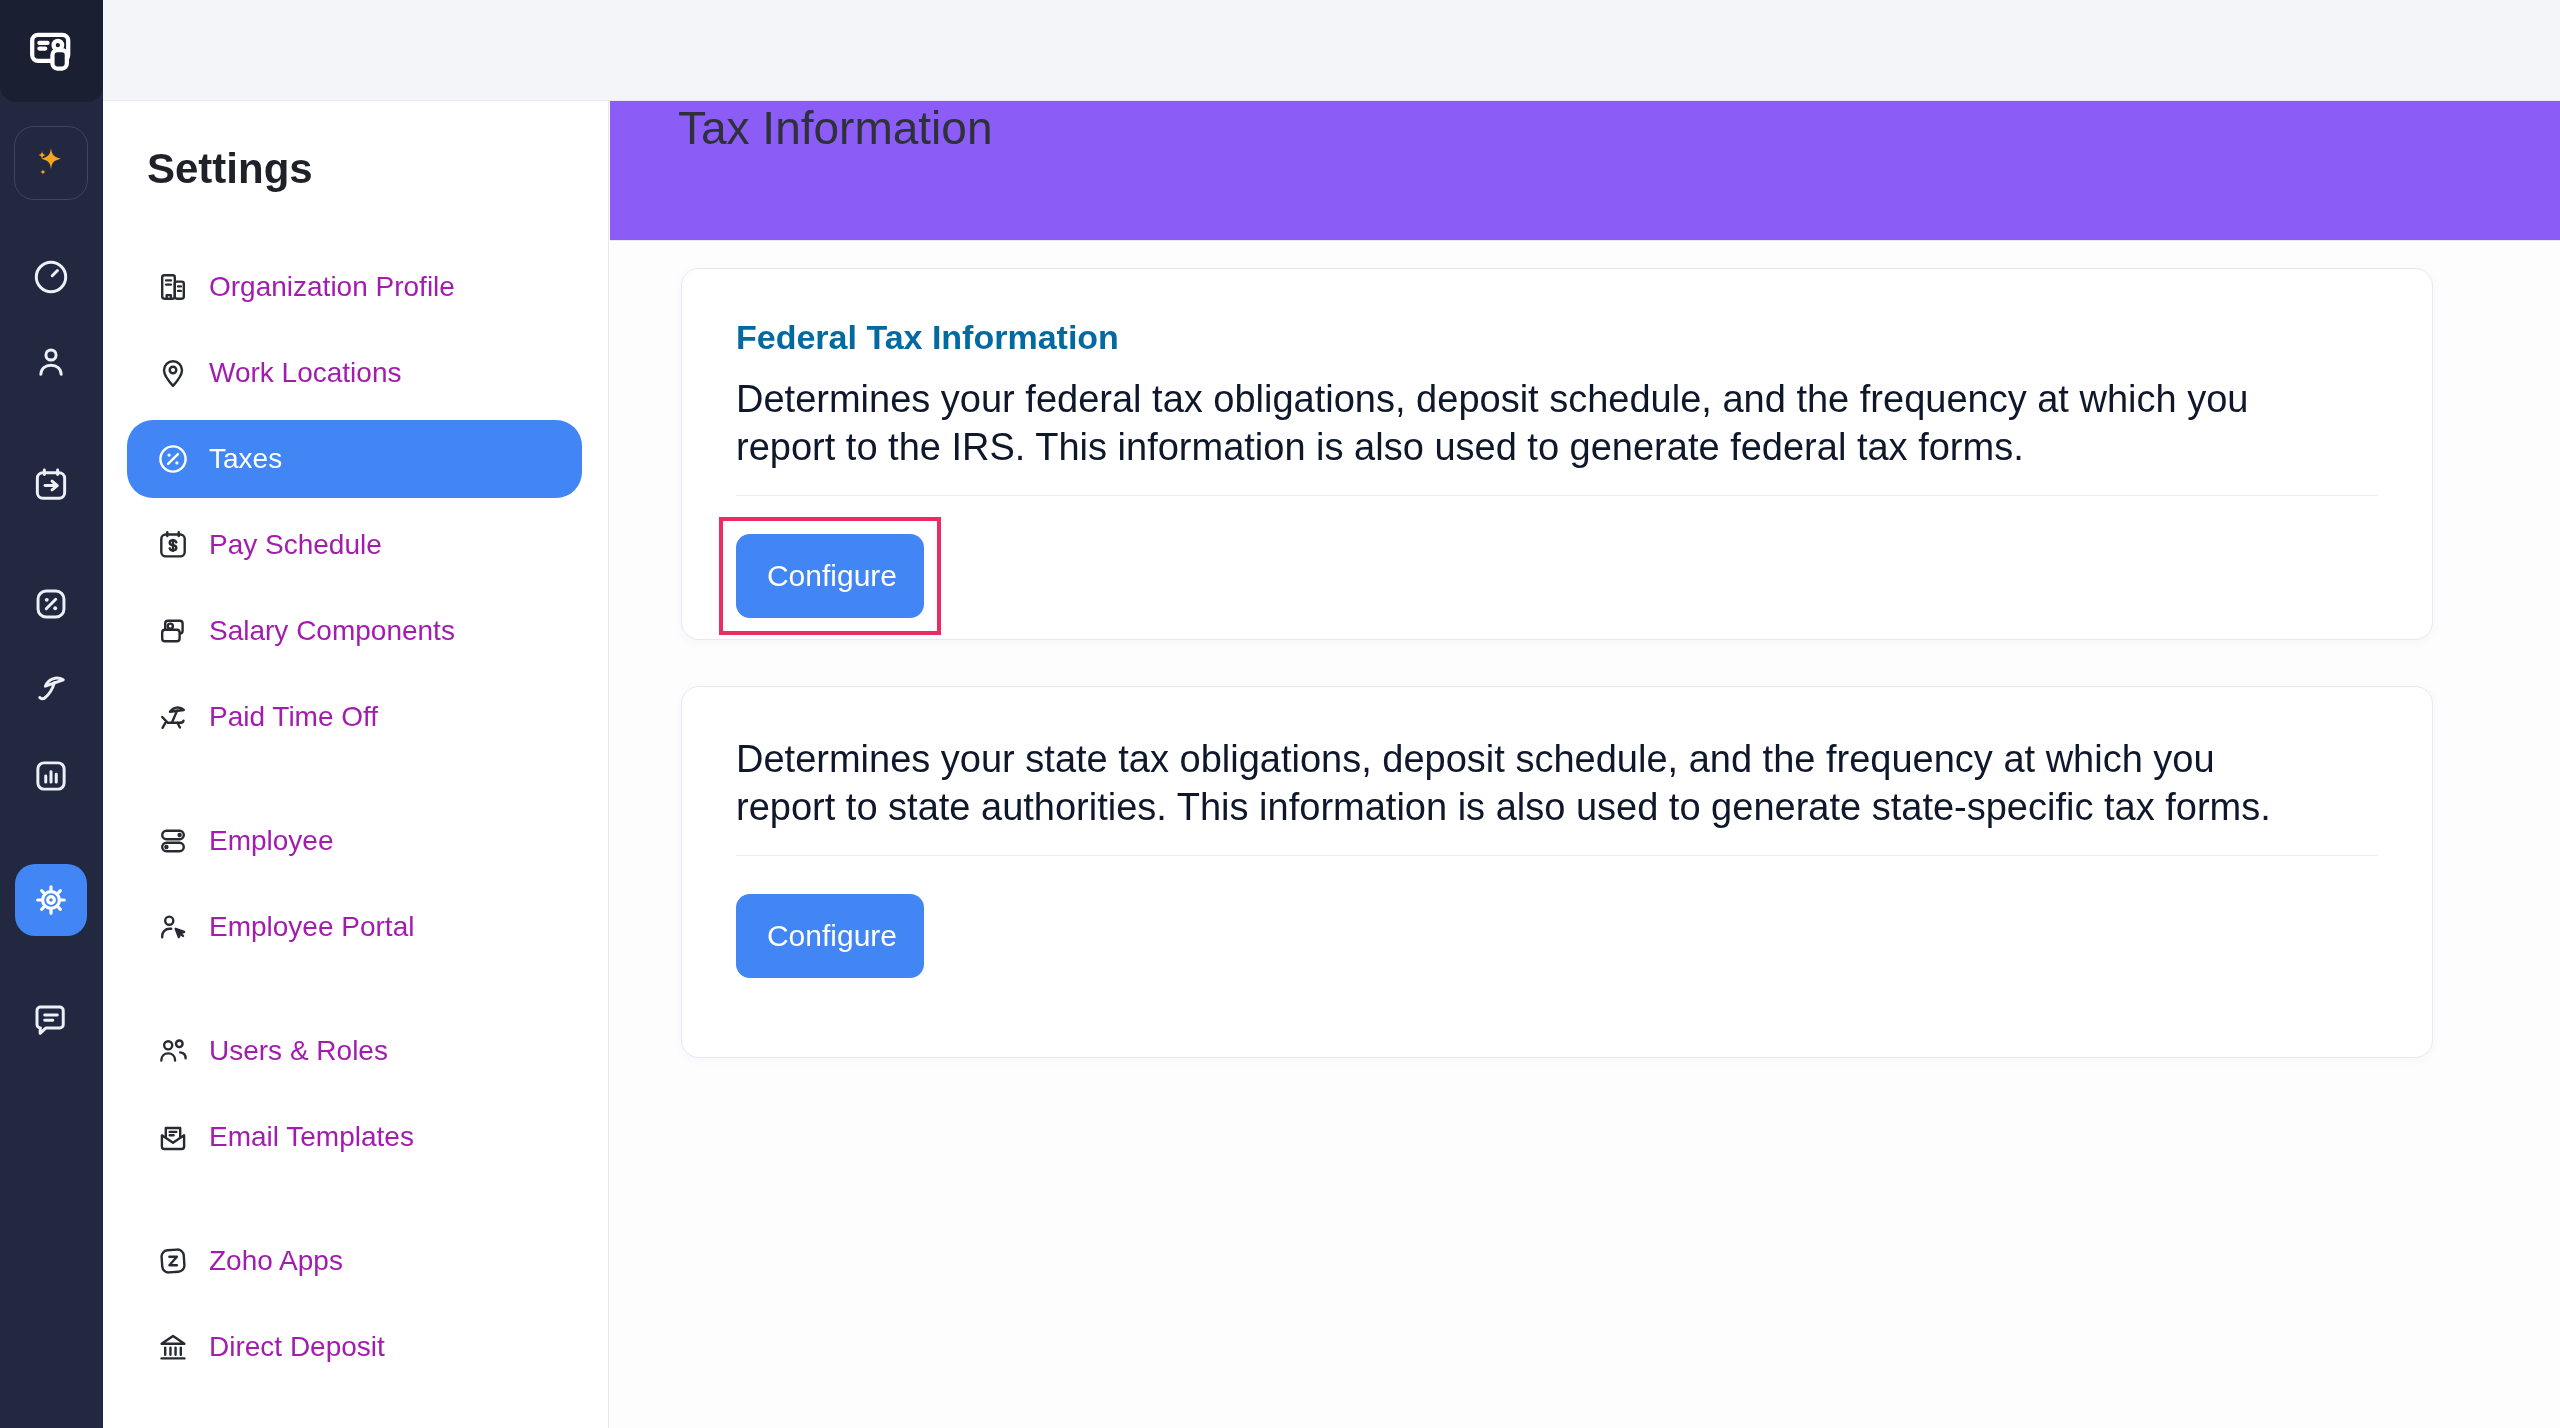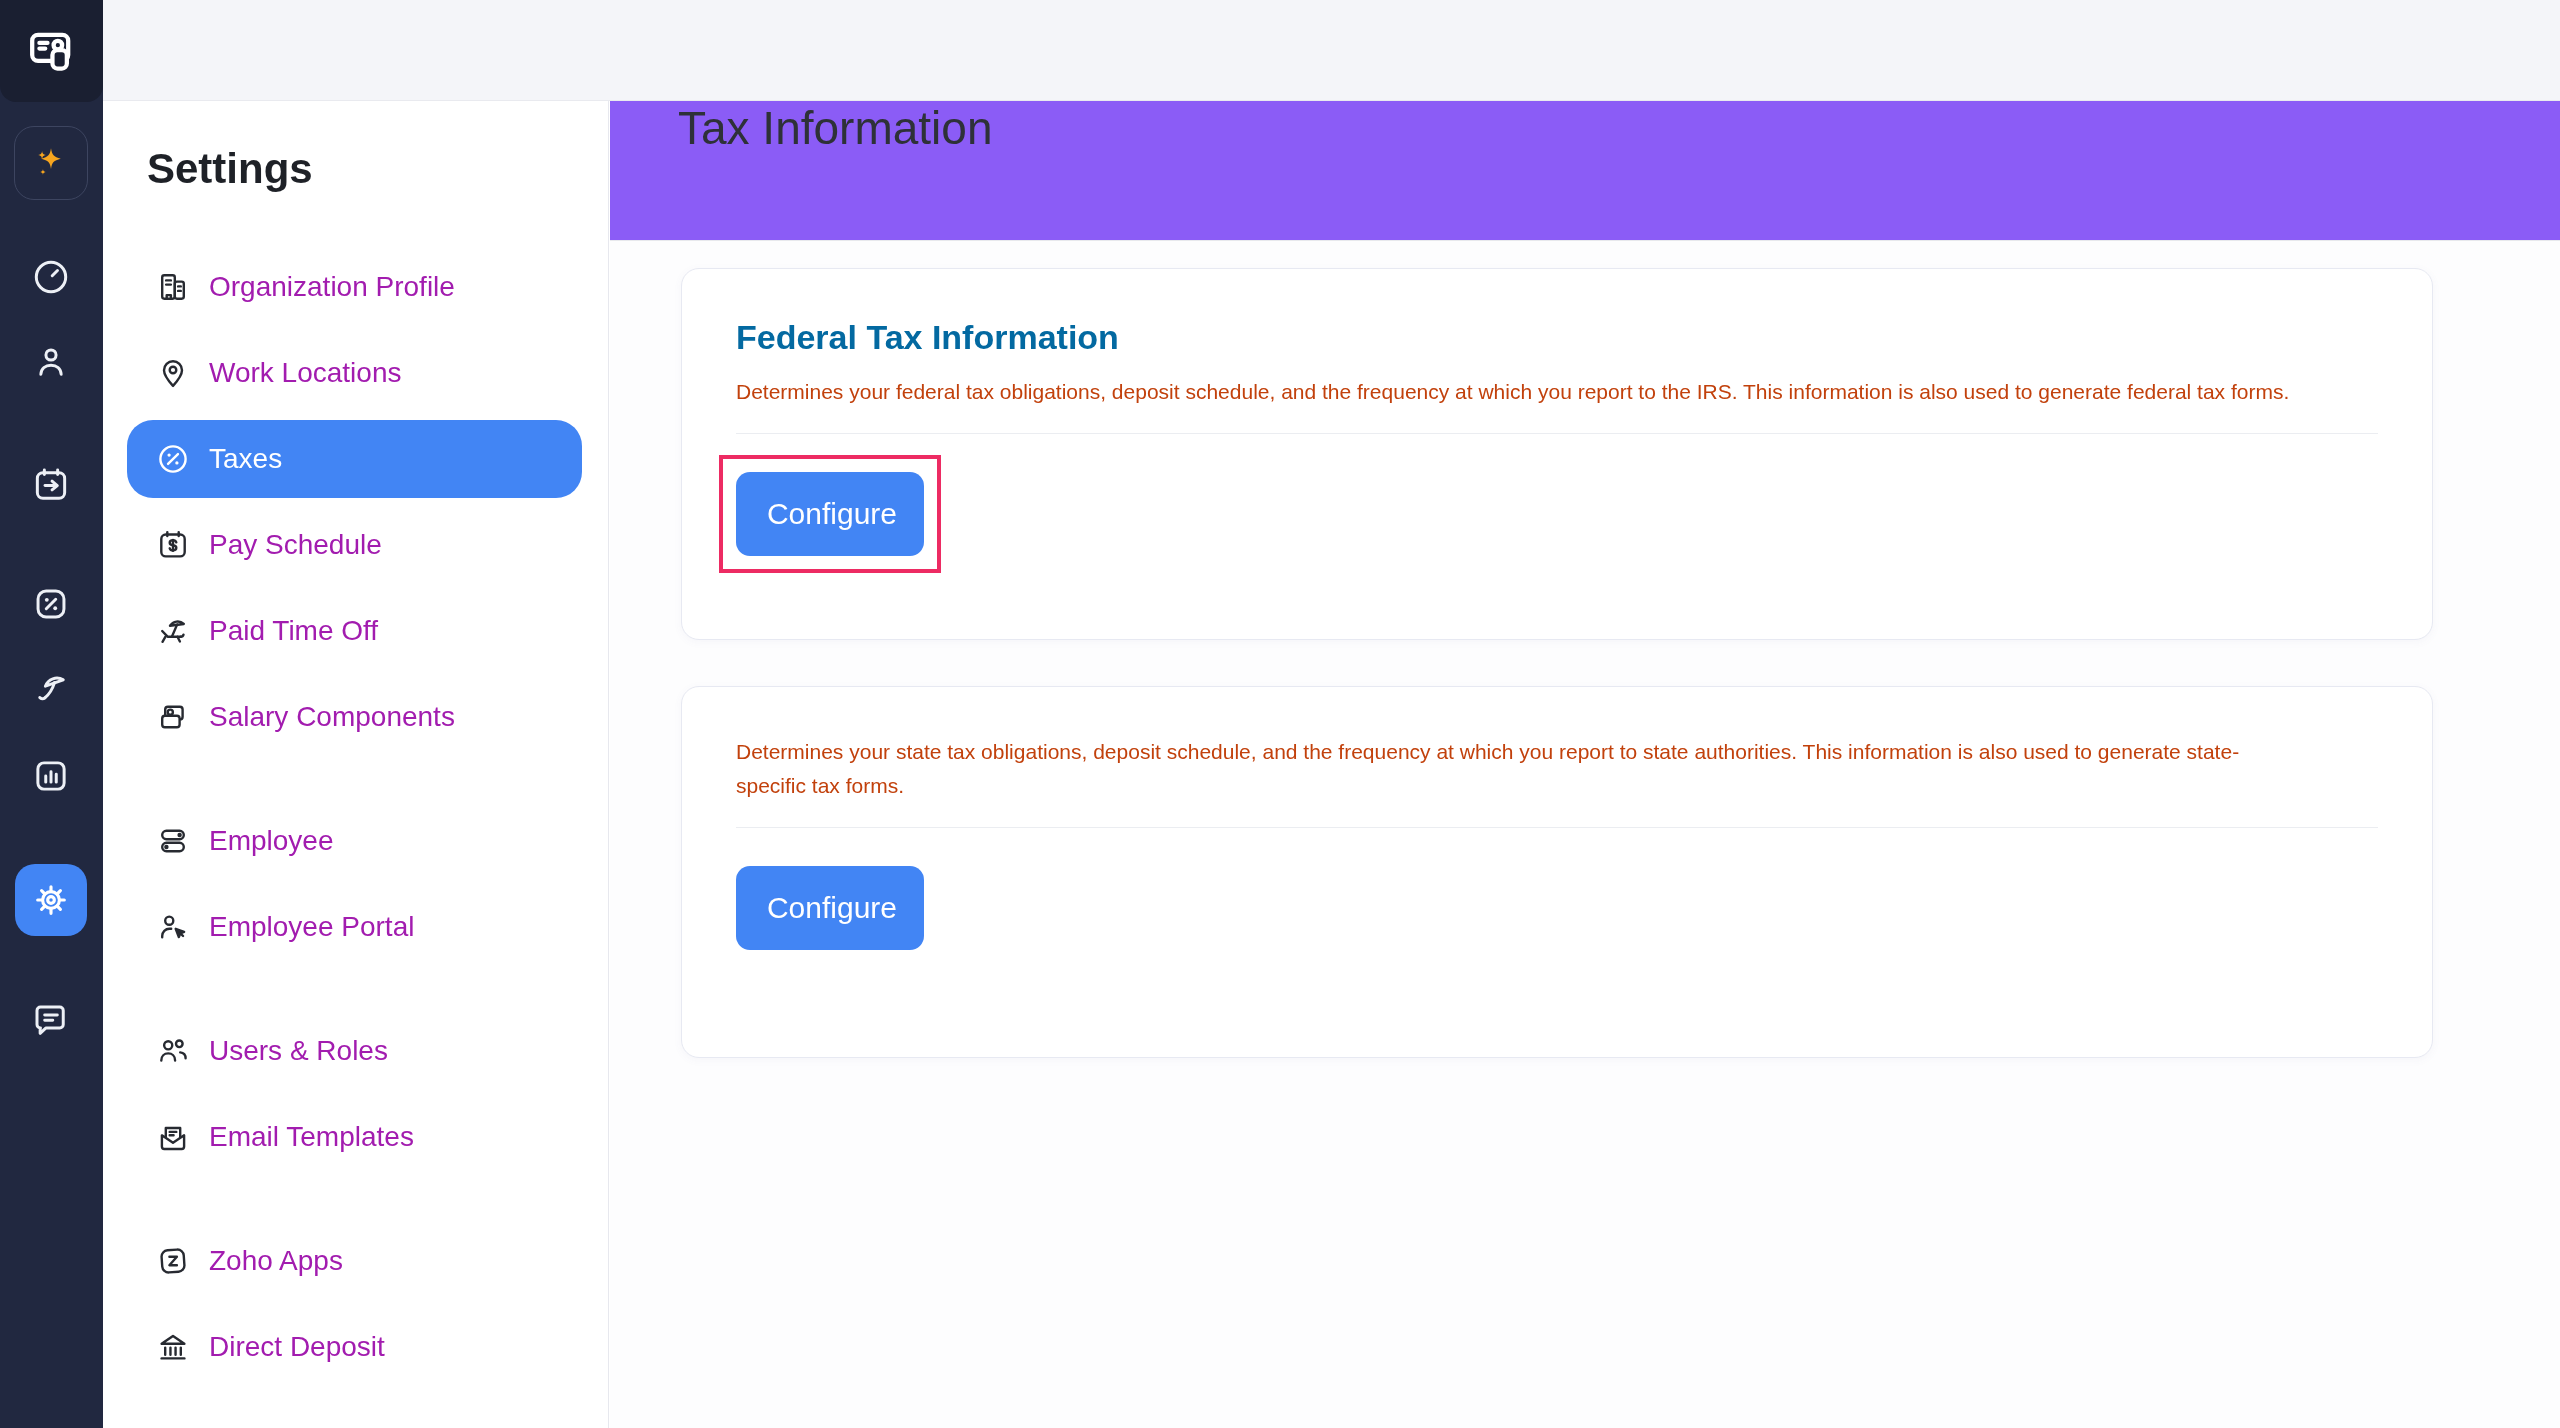--- a/index.html
+++ b/index.html
@@ -39,21 +39,21 @@
   .main{position:absolute;left:610px;top:101px;right:0;bottom:0;background:#fdfdfe;}
   .main-header{height:140px;display:flex;align-items:flex-start;padding-left:68px;background:#8b5cf6;
                border-bottom:1px solid #e8e9ed;box-sizing:border-box;}
   .main-title{font-size:46px;font-weight:500;color:#2e3138;}
   .main-content{padding:27px 127px 0 71px;}
 
   .card{box-sizing:border-box;height:372px;background:#fff;border:1px solid #e7e9f2;
         border-radius:18px;box-shadow:0 2px 8px rgba(90,100,150,0.05);
         padding:48px 54px 0 54px;margin-bottom:46px;}
   .card-title{font-size:34px;font-weight:700;color:#0369a1;margin:0 0 18px 0;line-height:40px;}
-  .card-desc{font-size:21px;line-height:34px;color:#c2410c;margin:0;max-width:1560px;}
+  .card-desc{font-size:38px;line-height:48px;color:#0f172a;margin:0;max-width:1560px;}
   .card-divider{border:none;border-top:1px solid #ebedf1;margin:24px 0 0 0;}
   .btn-row{margin-top:38px;}
   .configure-btn{display:inline-flex;align-items:center;justify-content:center;
         width:188px;height:84px;background:#4285f4;color:#fff;font-size:30px;
         font-family:"Liberation Sans",sans-serif;border:none;border-radius:14px;cursor:pointer;padding-left:10px;}
   .highlight-box{display:inline-block;border:4px solid #ed2b63;padding:13px;
         margin:-17px 0 0 -17px;line-height:0;}
   .highlight-box .configure-btn{line-height:normal;}
 
   svg{display:block;}
@@ -213,39 +213,39 @@
             <path d="M12 8.6v7.2"></path>
             <path d="M14.2 10.2c-.3-.9-1.2-1.4-2.2-1.4-1.2 0-2.2.6-2.2 1.7s.9 1.5 2.2 1.7c1.3.2 2.2.7 2.2 1.7s-1 1.7-2.2 1.7c-1 0-1.9-.5-2.2-1.4"></path>
           </svg>
         </span>
         <span class="nav-label">Pay Schedule</span>
       </li>
 
       <li class="nav-item">
         <span class="nav-icon">
           <svg viewBox="0 0 24 24" fill="none" stroke="currentColor" stroke-width="1.6" stroke-linecap="round" stroke-linejoin="round">
+            <rect x="6.8" y="5.2" width="11.6" height="8.4" rx="1.8"></rect>
+            <circle cx="10.2" cy="8.8" r="1.7"></circle>
+            <rect x="4.8" y="11.2" width="11.6" height="7.6" rx="1.8" fill="#ffffff"></rect>
+          </svg>
+        </span>
+        <span class="nav-label">Salary Components</span>
+      </li>
+
+      <li class="nav-item">
+        <span class="nav-icon">
+          <svg viewBox="0 0 24 24" fill="none" stroke="currentColor" stroke-width="1.6" stroke-linecap="round" stroke-linejoin="round">
             <path d="M10 8.5a6 6 0 0 1 9.2-1.2L10 8.5z"></path>
             <path d="M14.8 7.6l-3.4 7.9"></path>
             <path d="M4.8 12l3.6 3.8h8.8"></path>
             <path d="M7 15.8l-2 3.4M15 15.8l1.6 3.2"></path>
             <path d="M17.2 15.8c1 0 1.6-.6 1.8-1.4"></path>
           </svg>
         </span>
         <span class="nav-label">Paid Time Off</span>
-      </li>
-
-      <li class="nav-item">
-        <span class="nav-icon">
-          <svg viewBox="0 0 24 24" fill="none" stroke="currentColor" stroke-width="1.6" stroke-linecap="round" stroke-linejoin="round">
-            <rect x="6.8" y="5.2" width="11.6" height="8.4" rx="1.8"></rect>
-            <circle cx="10.2" cy="8.8" r="1.7"></circle>
-            <rect x="4.8" y="11.2" width="11.6" height="7.6" rx="1.8" fill="#ffffff"></rect>
-          </svg>
-        </span>
-        <span class="nav-label">Salary Components</span>
       </li>
 
       <li class="nav-item group-gap">
         <span class="nav-icon">
           <svg viewBox="0 0 24 24" fill="none" stroke="currentColor" stroke-width="1.6" stroke-linecap="round">
             <rect x="4.8" y="5.2" width="14.4" height="5.6" rx="2.8"></rect>
             <circle cx="16.4" cy="8" r="1.5" fill="currentColor" stroke="none"></circle>
             <rect x="4.8" y="13.2" width="14.4" height="5.6" rx="2.8"></rect>
             <circle cx="7.6" cy="16" r="1.5" fill="currentColor" stroke="none"></circle>
           </svg>

